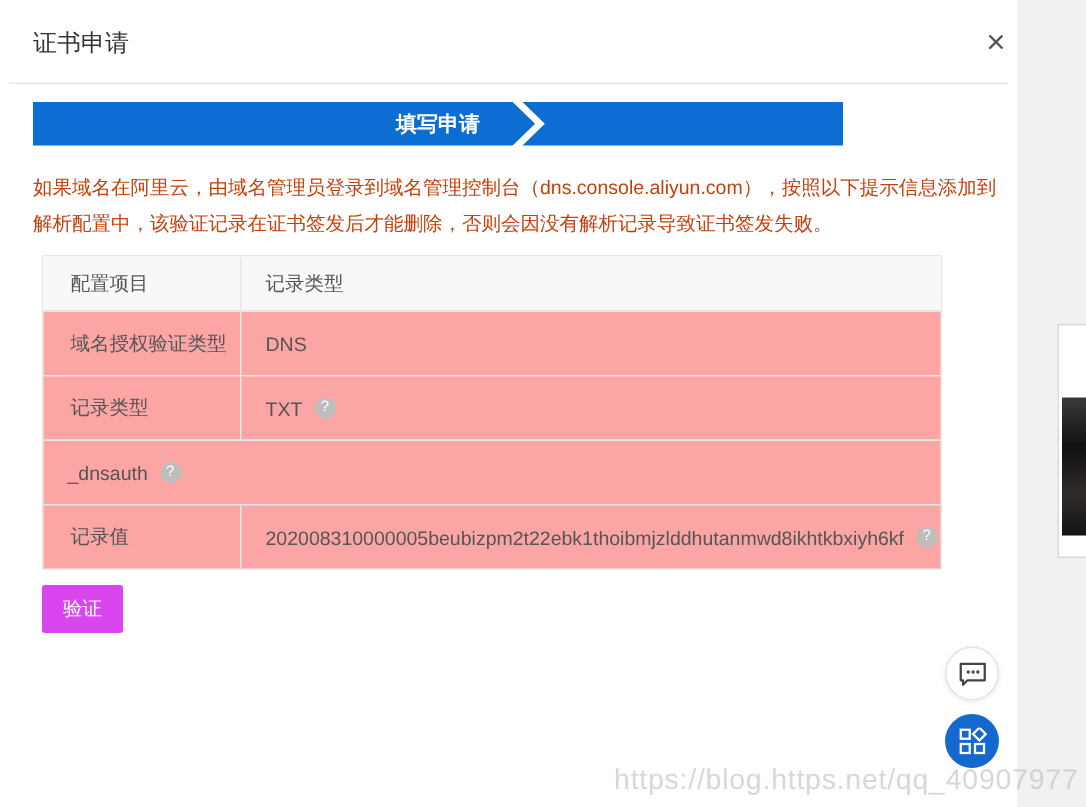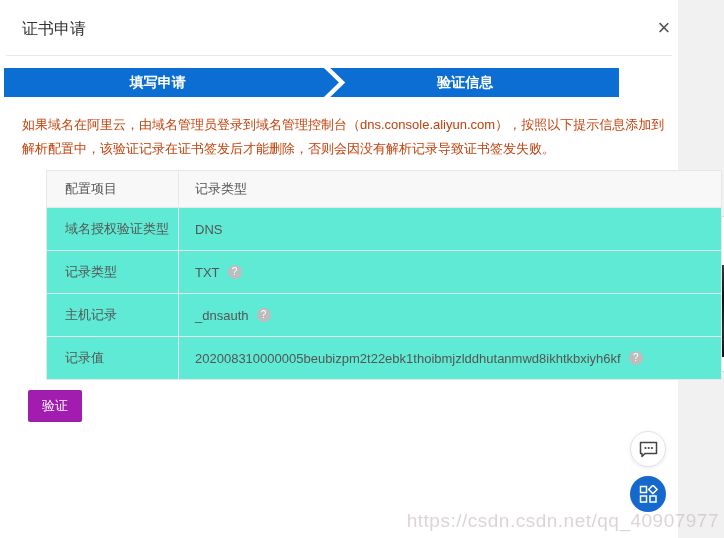--- a/index.html
+++ b/index.html
@@ -30,59 +30,59 @@
     position: absolute; left: 650px; top: 14px; width: 28px; height: 28px;
     font-size: 22px; color: #555; text-align: center; line-height: 28px;
     cursor: pointer; font-weight: 300;
   }
   .title-divider {
     position: absolute; left: 6px; top: 55px; width: 666px; height: 1px;
     background: #e8e8e8;
   }
 
   .stepper {
-    position: absolute; left: 4px; top: 68px; width: 615px; height: 29px;
+    position: absolute; left: 22px; top: 68px; width: 540px; height: 29px;
     background: #0c6ed2; display: flex;
   }
   .step {
     flex: 1; display: flex; align-items: center; justify-content: center;
     color: #ffffff; font-size: 14px; font-weight: bold;
   }
   .step-arrow {
     position: absolute; left: 310px; top: -4px; width: 38px; height: 37px;
     pointer-events: none;
   }
 
   .instructions {
     position: absolute; left: 22px; top: 113px; width: 650px;
     font-size: 13px; color: #c2410c; line-height: 1.85;
   }
 
   .config-table {
-    position: absolute; left: 28px; top: 170px; width: 676px;
+    position: absolute; left: 28px; top: 170px; width: 600px;
     border: 1px solid #e7e7e7; border-collapse: collapse;
-    font-size: 13px; color: #555555; margin-left: 18px;
+    font-size: 13px; color: #555555;
   }
-  .config-table .t-row { display: flex; border-top: 1px solid #e7e7e7; background:#5eead4; }
+  .config-table .t-row { display: flex; border-top: 1px solid #e7e7e7; background:#fca5a5; }
   .config-table .t-row.t-head { border-top: none; background: #f8f8f8; height: 36px; }
   .config-table .t-row { height: 43px; }
   .config-table .t-row.t-head { height: 36px; }
   .cell { display: flex; align-items: center; }
   .cell.c1 { width: 132px; padding-left: 18px; border-right: 1px solid #e7e7e7; }
   .cell.c2 { flex: 1; padding-left: 16px; }
 
   .help-icon {
     display: inline-block; width: 14px; height: 14px; border-radius: 50%;
     background: #bdbdbd; color: #ffffff; font-size: 10px; line-height: 14px;
     text-align: center; margin-left: 8px; cursor: pointer; flex: 0 0 auto;
   }
 
   .verify-btn {
     position: absolute; left: 28px; top: 390px;
-    background: #a21caf; color: #ffffff; border: none;
+    background: #d946ef; color: #ffffff; border: none;
     font-size: 13px; padding: 7px 14px; border-radius: 2px; cursor: pointer;
     font-family: inherit;
   }
 
   .fab {
     position: absolute; width: 36px; height: 36px; border-radius: 50%;
     display: flex; align-items: center; justify-content: center; cursor: pointer;
   }
   .fab-chat {
     left: 630px; top: 431px; background: #ffffff;
@@ -121,23 +121,20 @@
   <div class="dialog">
 
     <div class="dialog-title">证书申请</div>
     <div class="close-btn">×</div>
     <div class="title-divider"></div>
 
     <div class="stepper">
       <div class="step">
         <span>填写申请</span>
       </div>
-      <div class="step">
-        <span>验证信息</span>
-      </div>
       <svg class="step-arrow" viewBox="0 0 38 37">
         <path d="M11 2 L28 18.5 L11 35" stroke="#ffffff" stroke-width="4.5" fill="none"></path>
       </svg>
     </div>
 
     <div class="instructions">如果域名在阿里云，由域名管理员登录到域名管理控制台（dns.console.aliyun.com），按照以下提示信息添加到解析配置中，该验证记录在证书签发后才能删除，否则会因没有解析记录导致证书签发失败。</div>
 
     <div class="config-table">
       <div class="t-row t-head">
         <div class="cell c1">配置项目</div>
@@ -151,21 +148,20 @@
 
       <div class="t-row">
         <div class="cell c1">记录类型</div>
         <div class="cell c2">
           <span>TXT</span>
           <span class="help-icon">?</span>
         </div>
       </div>
 
       <div class="t-row">
-        <div class="cell c1">主机记录</div>
         <div class="cell c2">
           <span>_dnsauth</span>
           <span class="help-icon">?</span>
         </div>
       </div>
 
       <div class="t-row">
         <div class="cell c1">记录值</div>
         <div class="cell c2">
           <span>202008310000005beubizpm2t22ebk1thoibmjzlddhutanmwd8ikhtkbxiyh6kf</span>
@@ -189,15 +185,15 @@
 
   <div class="fab fab-grid">
     <svg width="19" height="19" viewBox="0 0 19 19">
       <rect x="1.5" y="1.5" width="6" height="6" fill="none" stroke="#fff" stroke-width="1.5"></rect>
       <rect x="1.5" y="11" width="6" height="6" fill="none" stroke="#fff" stroke-width="1.5"></rect>
       <rect x="11" y="11" width="6" height="6" fill="none" stroke="#fff" stroke-width="1.5"></rect>
       <rect x="10.9" y="1.4" width="6" height="6" fill="none" stroke="#fff" stroke-width="1.5" transform="rotate(45 13.9 4.4)"></rect>
     </svg>
   </div>
 
-  <div class="watermark">https://csdn.csdn.net/qq_40907977</div>
+  <div class="watermark">https://blog.https.net/qq_40907977</div>
 
 </div>
 
 </body></html>

